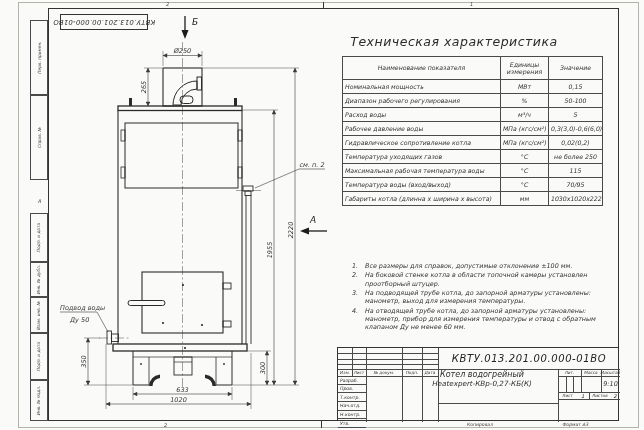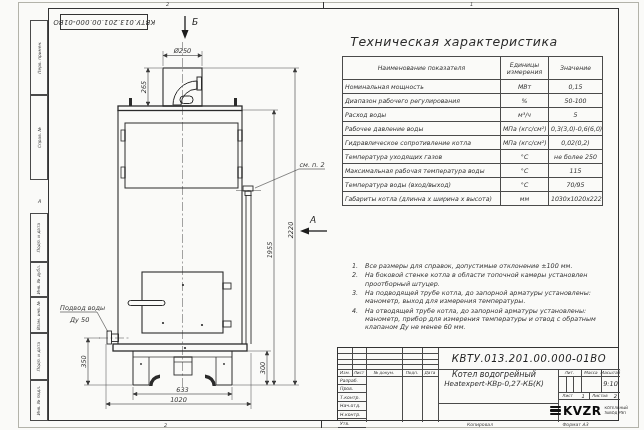--- a/index.html
+++ b/index.html
@@ -328,44 +328,32 @@
     <div>Разраб.</div>
     <div>Пров.</div>
     <div>Т.контр.</div>
     <div>Нач.отд.</div>
     <div>Н.контр.</div>
     <div>Утв.</div>
   </div>
 
   <div class="cell ctr docnum it" style="left:100px;top:0;width:182px;height:21px">КВТУ.013.201.00.000-01ВО</div>
 
-  <div class="cell" style="left:96px;top:22px;width:120px;height:33px;text-align:center">
+  <div class="cell" style="left:84px;top:22px;width:120px;height:33px;text-align:center">
     <div class="it tbname1">Котел водогрейный</div>
     <div class="it tbname2">Heatexpert-КВр-0,27-КБ(К)</div>
   </div>
 
   <div class="cell small ctr" style="left:220px;top:21px;width:23px;height:7px">Лит.</div>
   <div class="cell small ctr" style="left:243px;top:21px;width:20px;height:7px">Масса</div>
   <div class="cell small ctr" style="left:263px;top:21px;width:19px;height:7px">Масштаб</div>
   <div class="cell ctr it" style="left:263px;top:28px;width:19px;height:16px;font-size:6.5px">9:10</div>
 
   <div class="cell" style="left:220px;top:44px;width:31px;height:7px;display:flex;align-items:center;justify-content:space-around">
     <span class="small">Лист</span>
     <span class="it" style="font-size:5.2px">1</span>
   </div>
   <div class="cell" style="left:251px;top:44px;width:31px;height:7px;display:flex;align-items:center;justify-content:space-around">
     <span class="small">Листов</span>
     <span class="it" style="font-size:5.2px">2</span>
   </div>
 
-  <div class="cell ctr" style="left:220px;top:51px;width:62px;height:23px">
-    <span class="brand-bars">
-        <i></i>
-        <i></i>
-        <i></i>
-      </span>
-    <span class="brand-txt">KVZR</span>
-    <span class="brand-sub">
-      <div>КОТЕЛЬНЫЙ</div>
-      <div>ЗАВОД РЭП</div>
-    </span>
-  </div>
 </div>
 
 </body></html>

